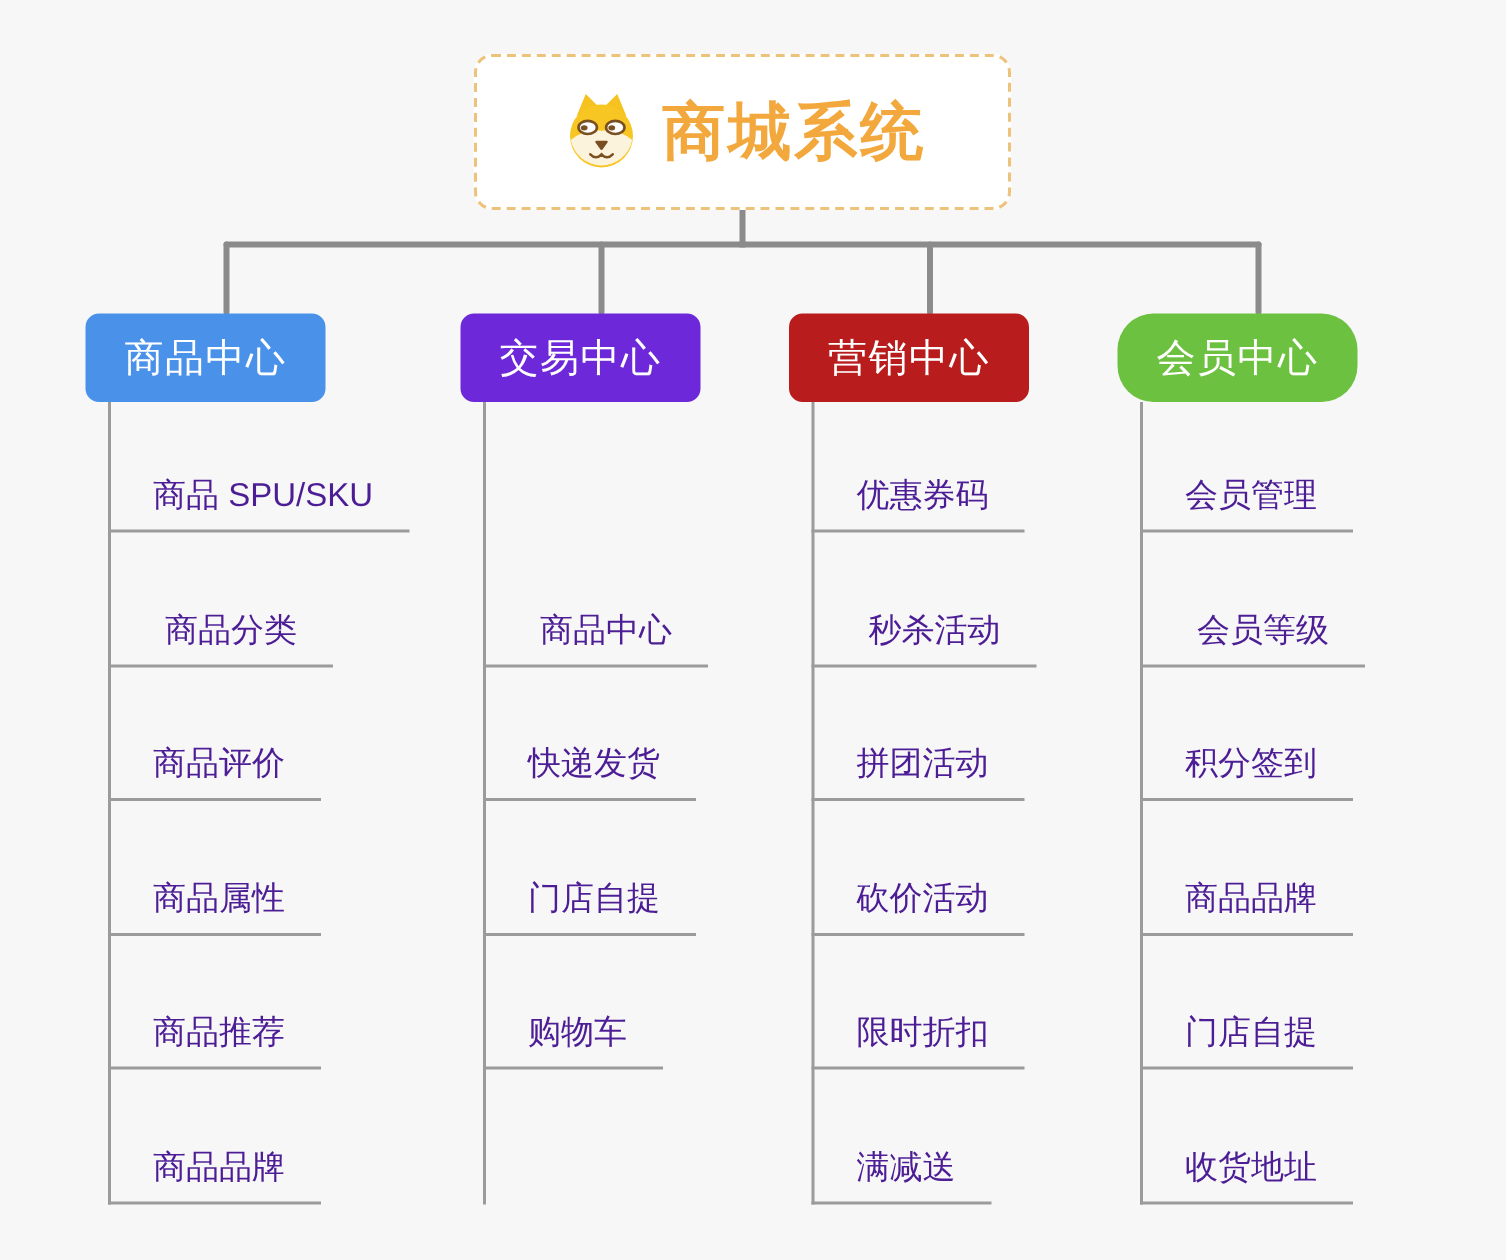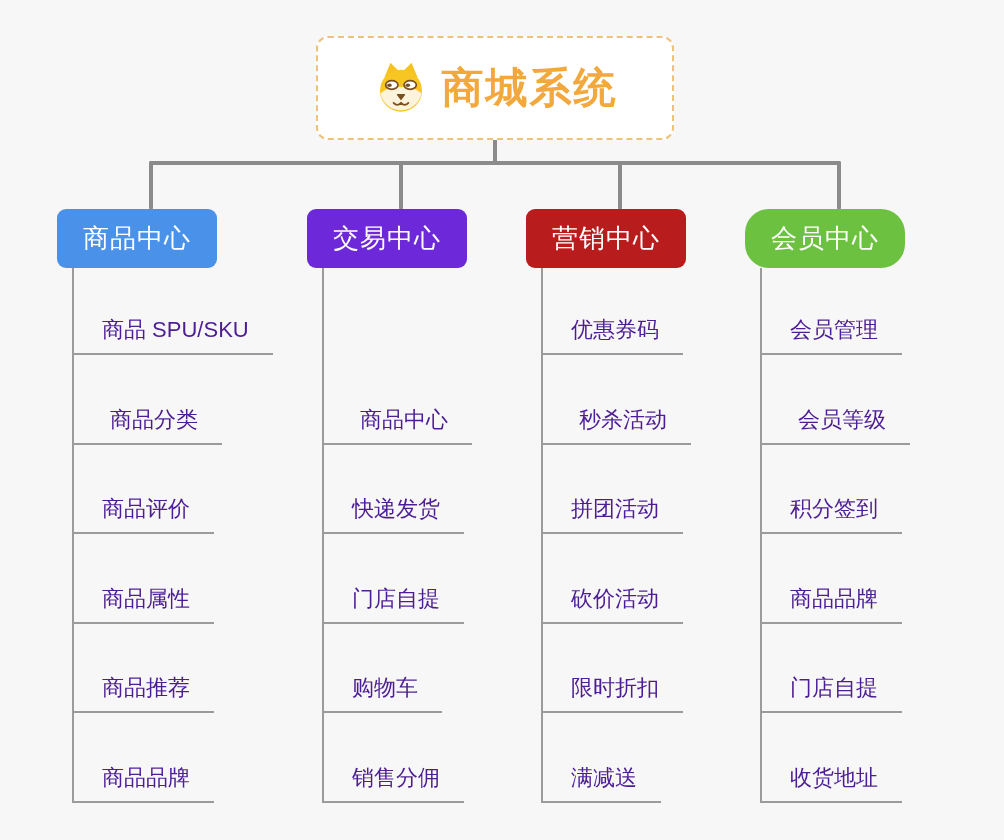--- a/index.html
+++ b/index.html
@@ -87,21 +87,20 @@
     <div class="item i5">商品品牌</div>
   </div>
 
   <div class="branch b1">
     <div class="header" style="background: #6d28d9;">交易中心</div>
     <div class="trunk"></div>
     <div class="item i1">商品中心</div>
     <div class="item i2">快递发货</div>
     <div class="item i3">门店自提</div>
     <div class="item i4">购物车</div>
-    <div class="item i5">销售分佣</div>
   </div>
 
   <div class="branch b2">
     <div class="header" style="background: #b91c1c;">营销中心</div>
     <div class="trunk"></div>
     <div class="item i0">优惠券码</div>
     <div class="item i1">秒杀活动</div>
     <div class="item i2">拼团活动</div>
     <div class="item i3">砍价活动</div>
     <div class="item i4">限时折扣</div>

